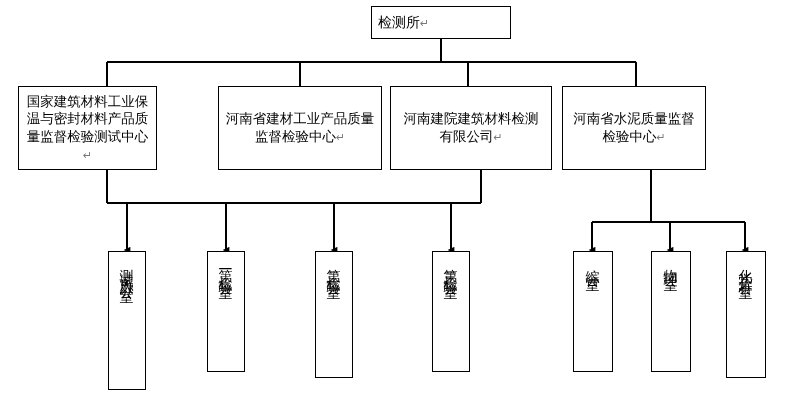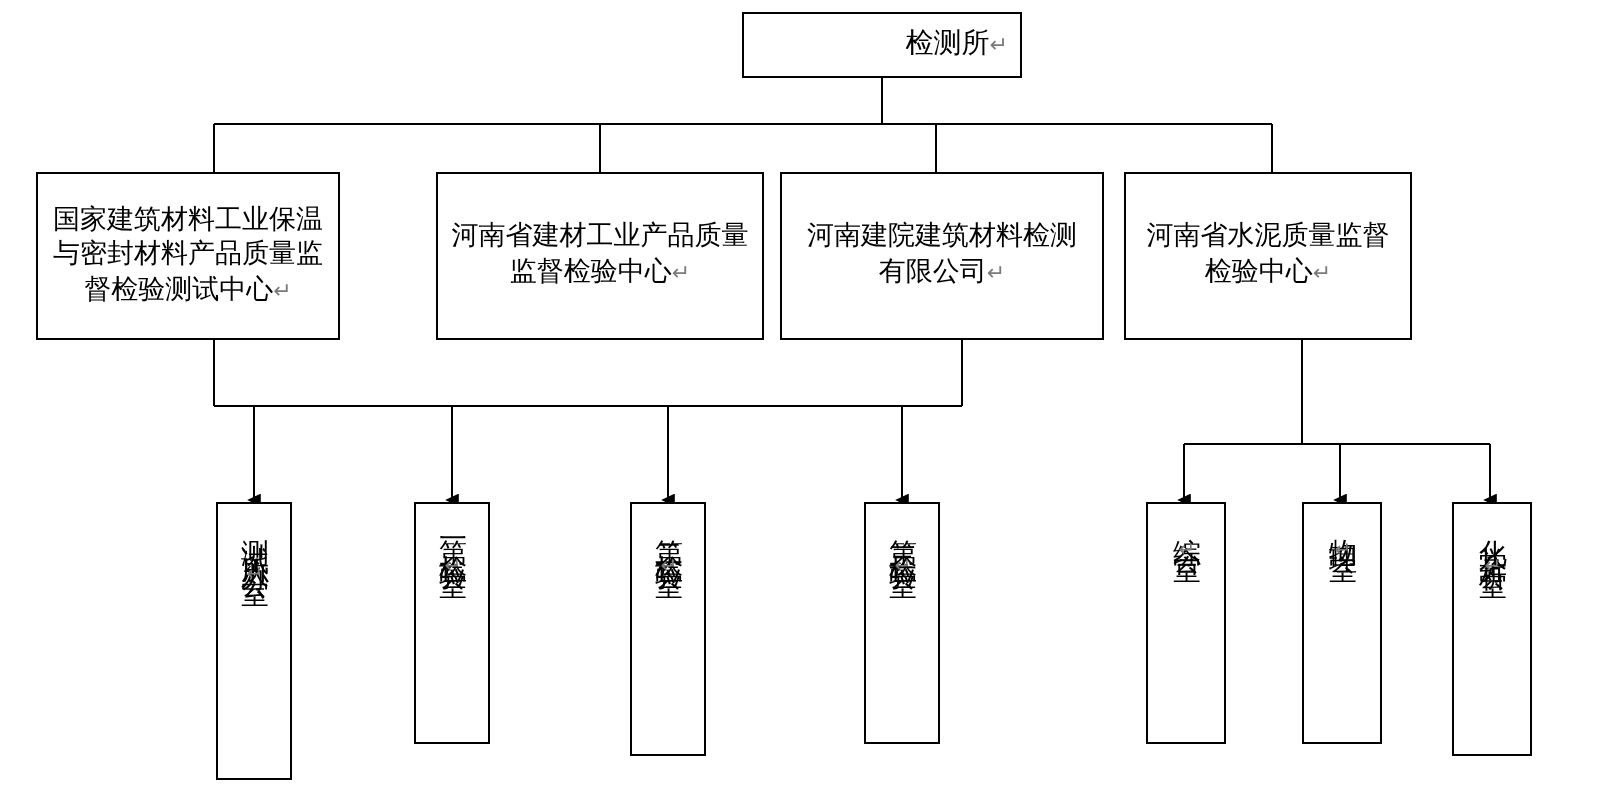--- a/index.html
+++ b/index.html
@@ -24,21 +24,21 @@
     width: 801px;
     height: 402px;
   }
   .node-box {
     position: absolute;
     box-sizing: border-box;
     border: 1px solid #000000;
     background: #ffffff;
     display: flex;
     align-items: center;
-    justify-content: flex-end;
+    justify-content: flex-start;
     overflow: visible;
   }
   .node-text {
     display: block;
     text-align: center;
     color: #000000;
     font-family: "DejaVu Sans", sans-serif;
     line-height: 1.30;
     white-space: pre-wrap;
     word-break: break-all;
@@ -119,21 +119,21 @@
       <line x1="592" y1="222" x2="592" y2="250" marker-end="url(#arrowhead)"></line>
       <line x1="670" y1="222" x2="670" y2="250" marker-end="url(#arrowhead)"></line>
       <line x1="745" y1="222" x2="745" y2="250" marker-end="url(#arrowhead)"></line>
     </g>
   </svg>
 
   <div class="node-box node-horizontal node-root" style="left:371px; top:6px; width:140px; height:33px;">
     <span class="node-text"><span>检测所</span><span class="pilcrow">↵</span></span>
   </div>
 
-  <div class="node-box node-horizontal" style="left:18px; top:86px; width:152px; height:84px;">
+  <div class="node-box node-horizontal" style="left:18px; top:86px; width:139px; height:84px;">
     <span class="node-text"><span>国家建筑材料工业保温与密封材料产品质量监督检验测试中心</span><span class="pilcrow">↵</span></span>
   </div>
 
   <div class="node-box node-horizontal" style="left:390px; top:86px; width:162px; height:84px;">
     <span class="node-text"><span>河南建院建筑材料检测有限公司</span><span class="pilcrow">↵</span></span>
   </div>
 
   <div class="node-box node-horizontal" style="left:218px; top:86px; width:164px; height:84px;">
     <span class="node-text"><span>河南省建材工业产品质量监督检验中心</span><span class="pilcrow">↵</span></span>
   </div>

